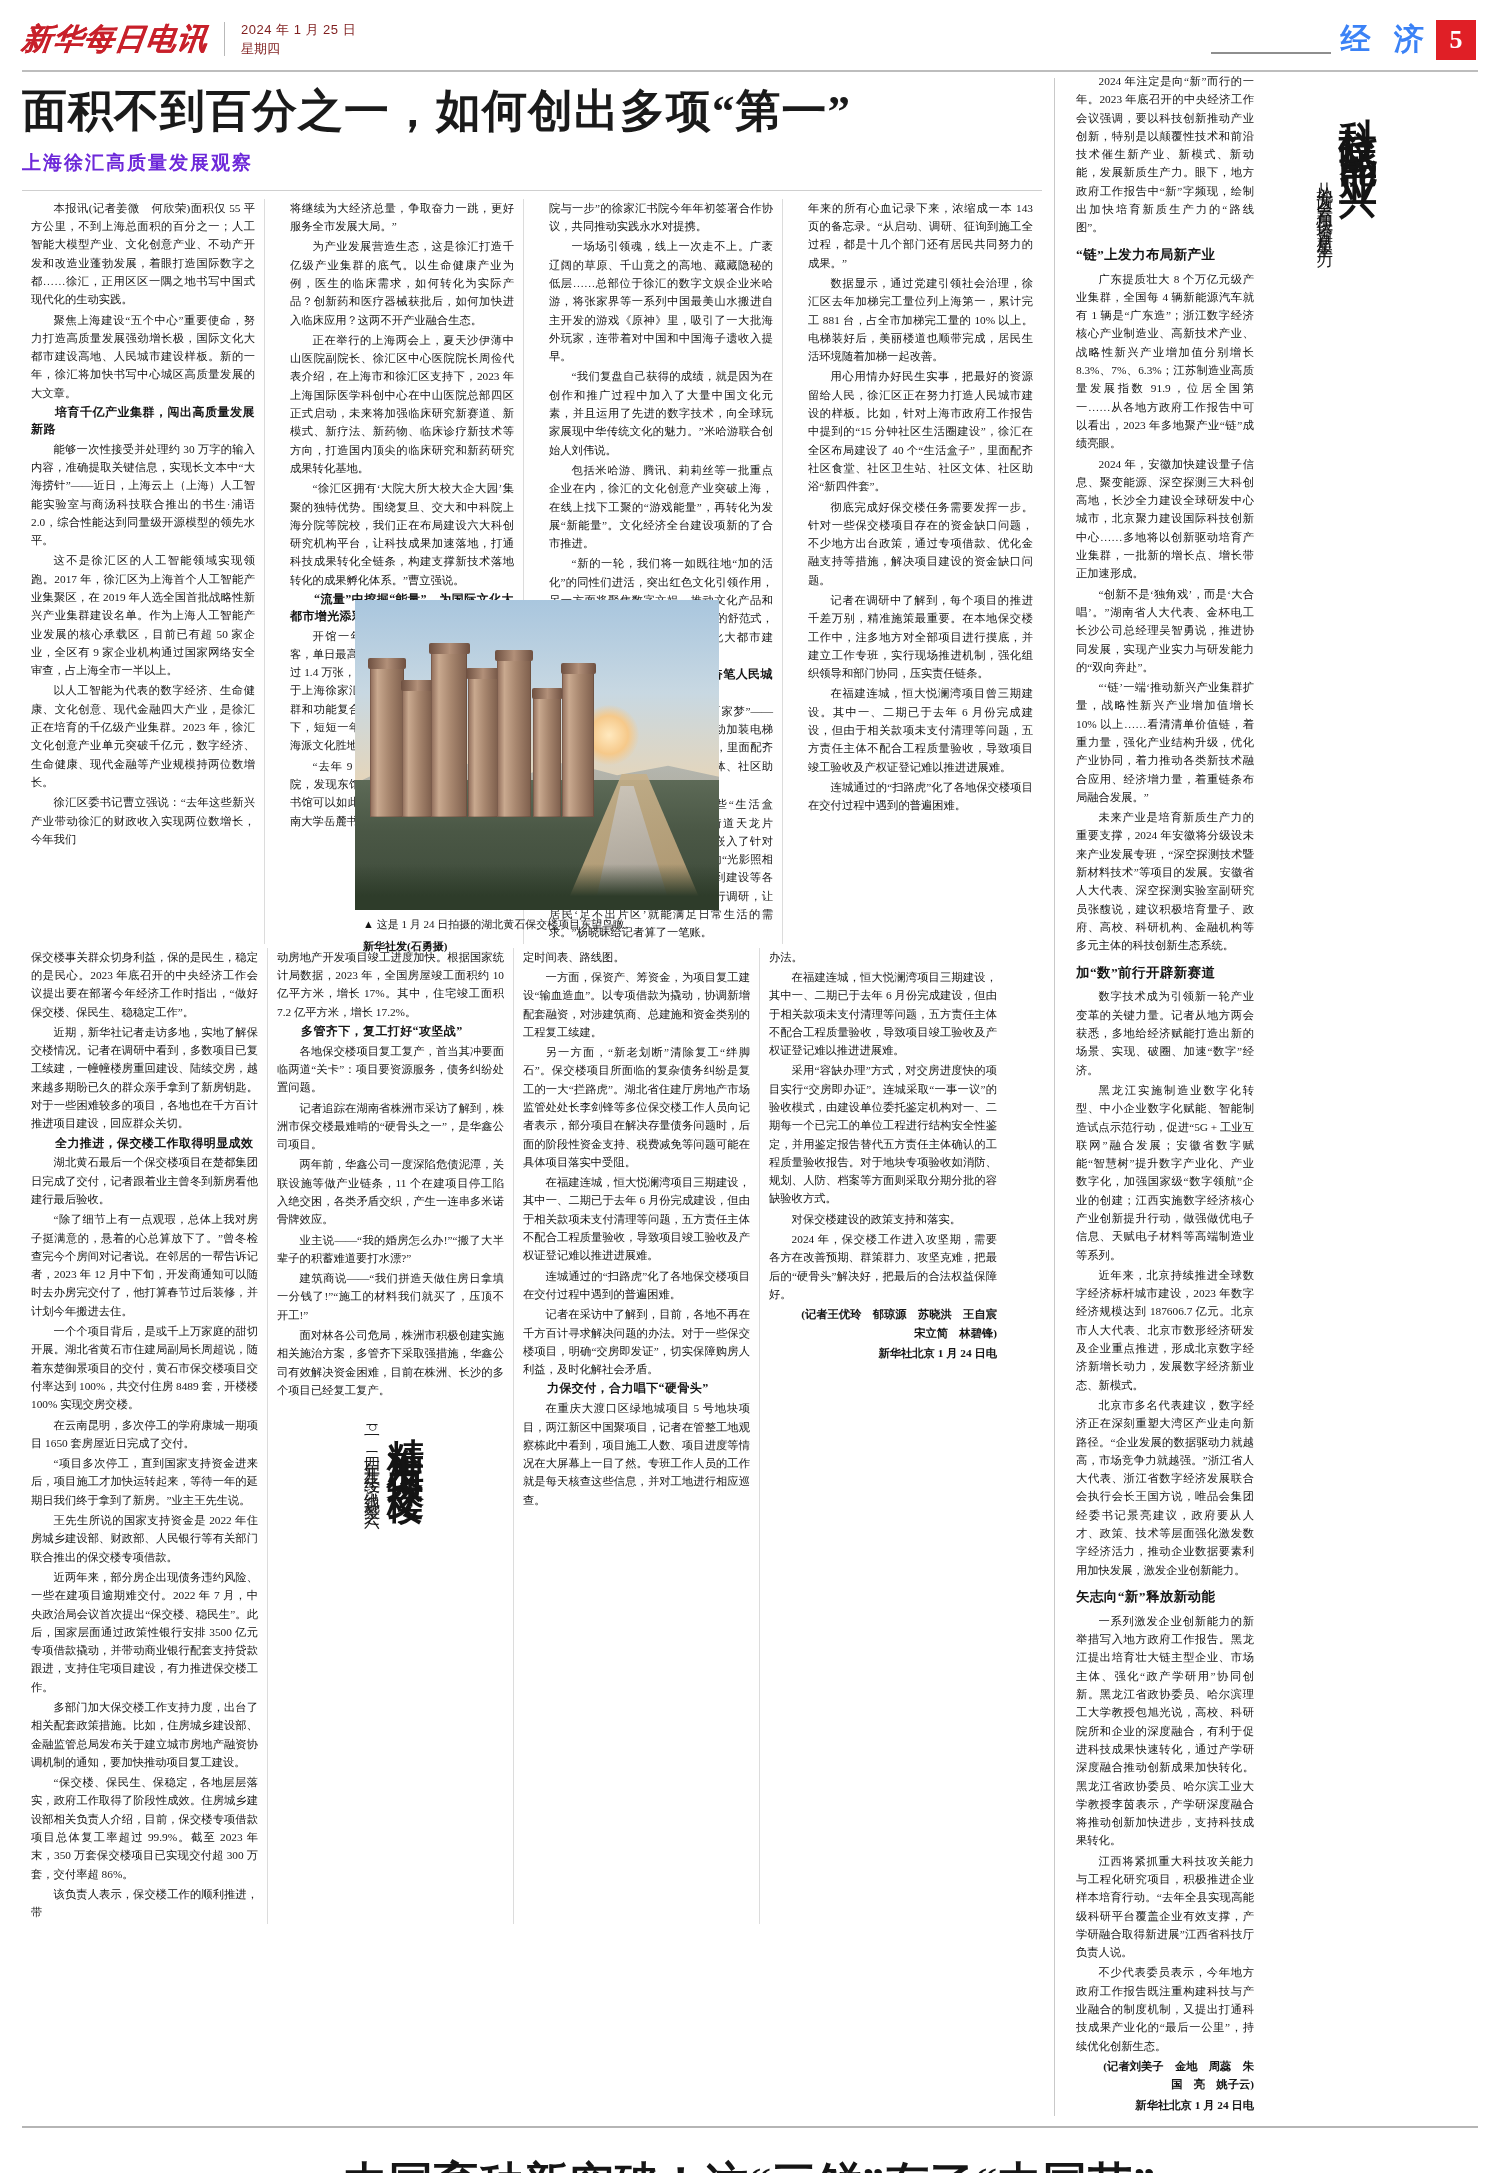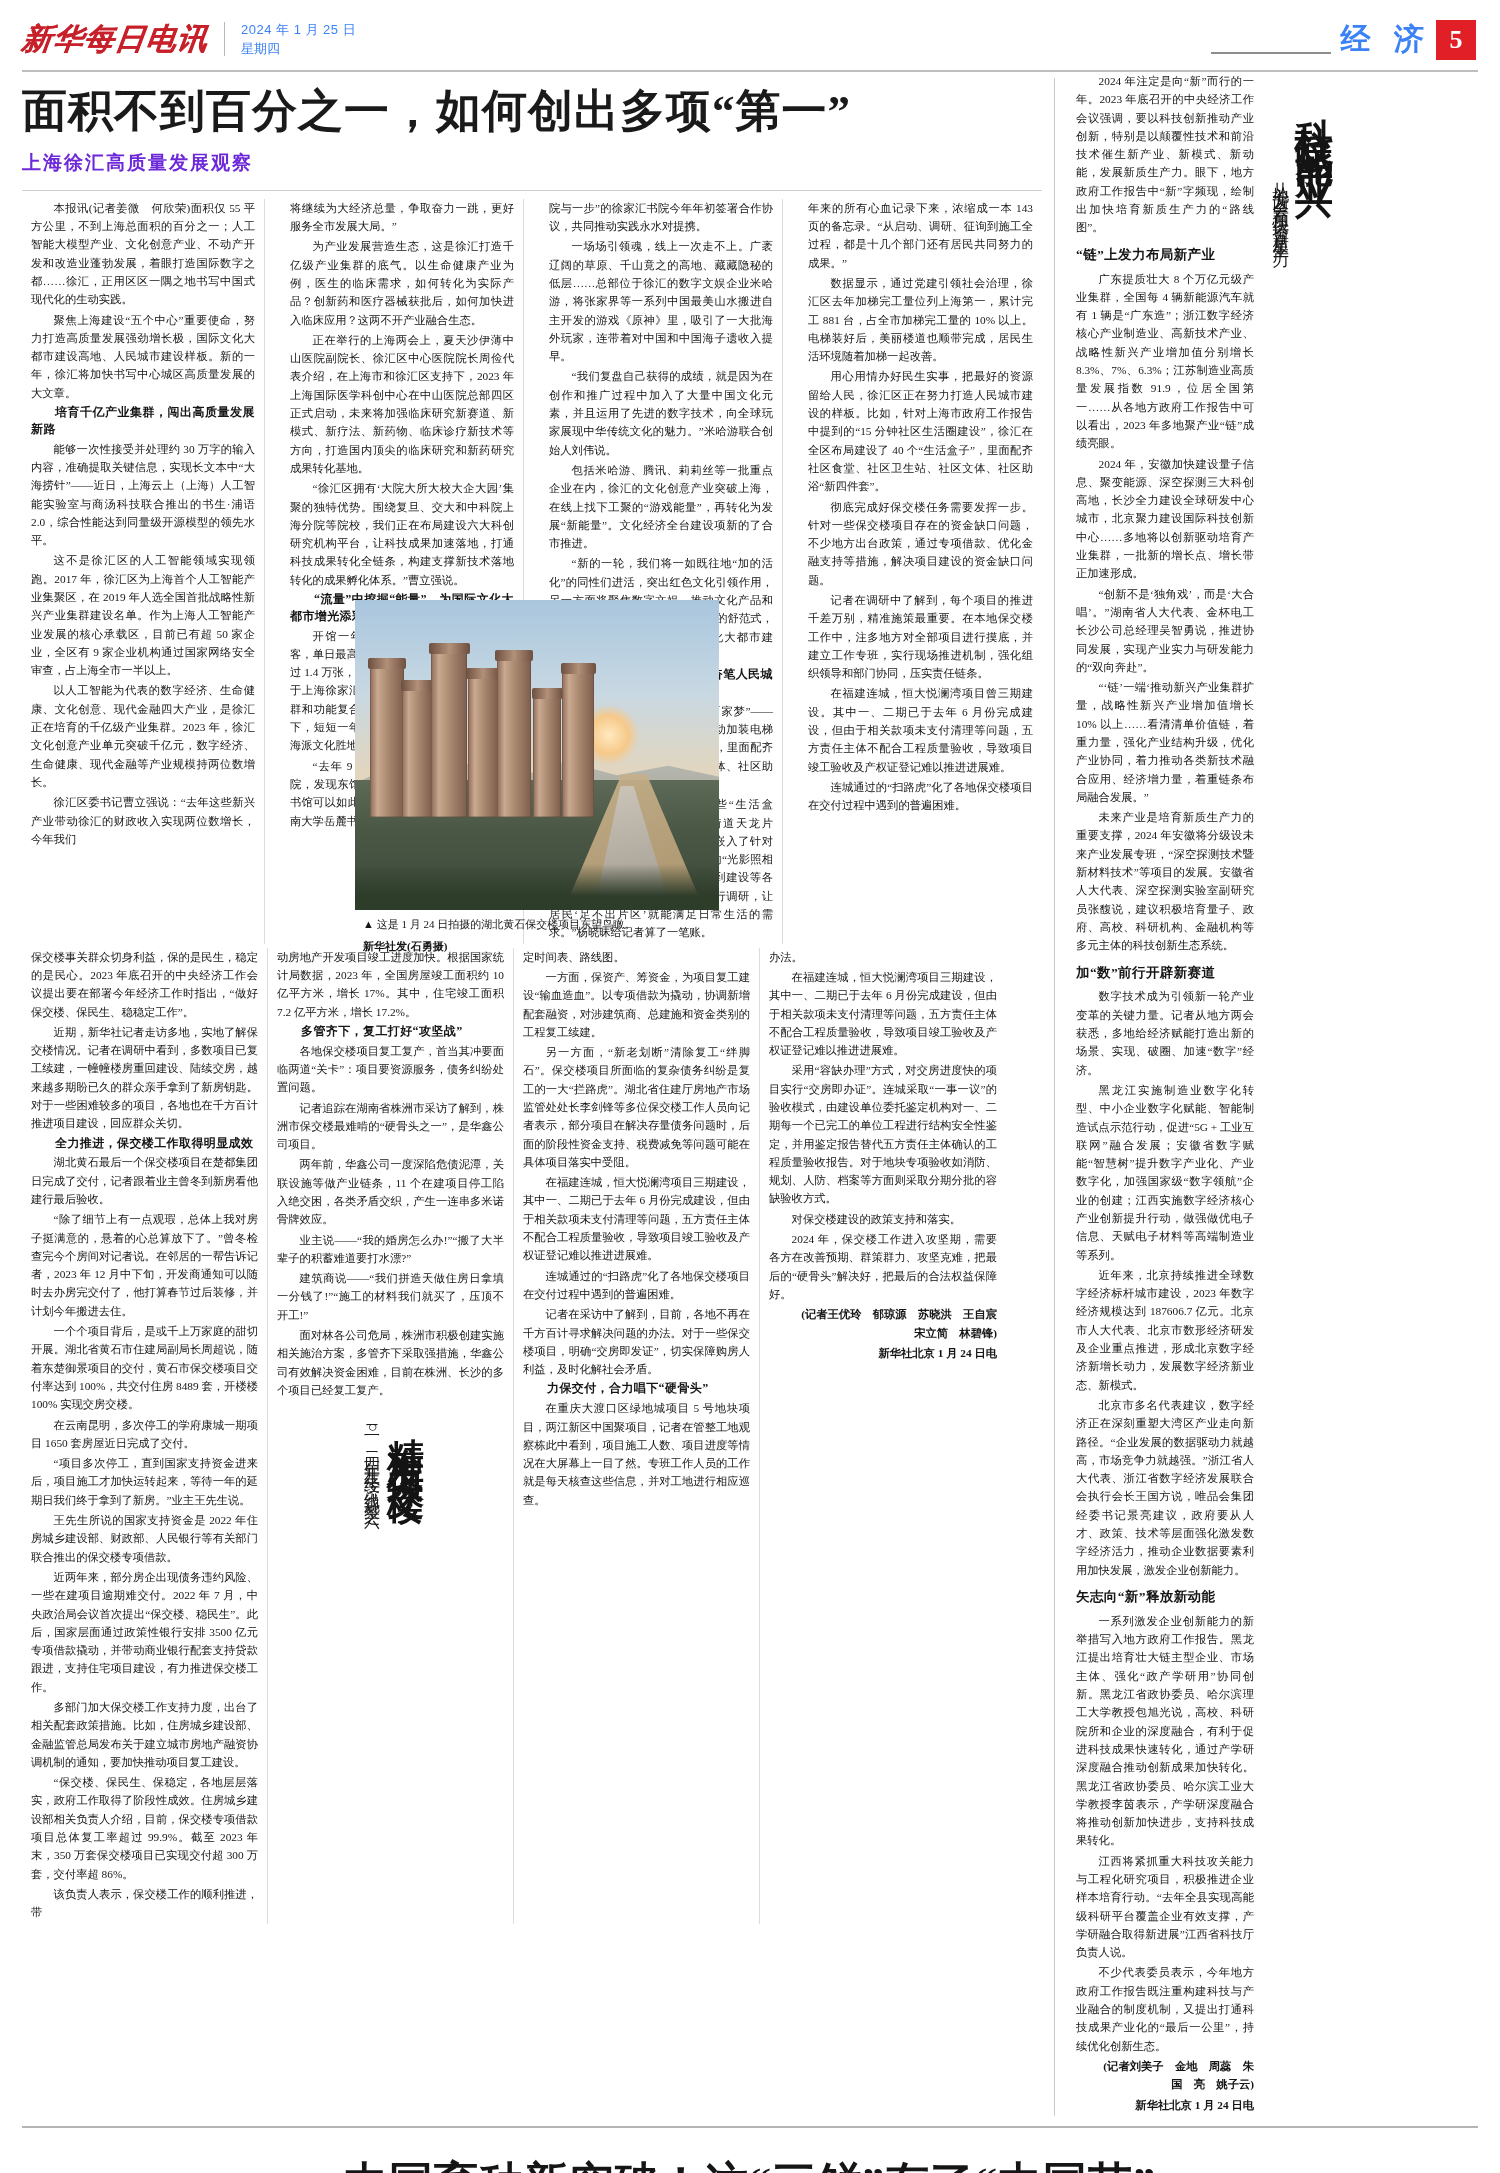--- a/index.html
+++ b/index.html
@@ -20,40 +20,40 @@
   }
   .logo-box { display:flex; align-items:center; }
   .logo-cn {
     font-family:"Liberation Serif", serif;
     font-size:30px; font-weight:bold; letter-spacing:1px;
     color:#c8202a; font-style:italic;
     transform:skewX(-7deg);
     text-shadow:0.5px 0 0 #c8202a;
   }
   .logo-rule { width:1px; height:34px; background:#b9b9b9; margin:0 16px; }
-  .dateblock { font-size:13px; line-height:1.5; color:#3b82f6; font-family:"Liberation Sans", sans-serif; }
+  .dateblock { font-size:13px; line-height:1.5; color:#7f1d1d; font-family:"Liberation Sans", sans-serif; }
   .dateblock .d1 { letter-spacing:0.5px; }
   .masthead-right { margin-left:auto; display:flex; align-items:flex-end; }
   .section-rule { width:120px; height:1.5px; background:#8e8e8e; margin-bottom:6px; margin-right:10px; }
   .section-name {
     font-size:30px; font-weight:bold; color:#3b82f6; letter-spacing:8px;
     font-family:"Liberation Serif", serif; padding-right:4px;
   }
   .page-num {
     width:40px; height:40px; background:#e01f26; color:#fff;
     font-size:26px; font-weight:bold; display:flex; align-items:center; justify-content:center;
     font-family:"Liberation Serif", serif;
   }
   .hr-top { height:2px; background:#bdbdbd; margin:2px 22px 0 22px; }
 
   
   .body-grid { display:flex; padding:0 22px; }
   .left-zone { width:1020px; }
   .vrule { width:1px; background:#c9c9c9; margin:6px 12px 0 12px; }
-  .right-zone { width:420px; display:flex; }
+  .right-zone { width:420px; display:flex;gap:44px; }
 
   
   .headline-area { padding-top:14px; text-align:left; }
   .headline {
     font-size:45px; font-weight:bold; letter-spacing:1px;
     font-family:"Liberation Serif", serif; color:#1a1a1a; line-height:1.15;
   }
   .subhead {
     margin-top:12px; font-size:19px; font-weight:bold; color:#6d28d9;
     letter-spacing:2px; font-family:"Liberation Serif", serif;

